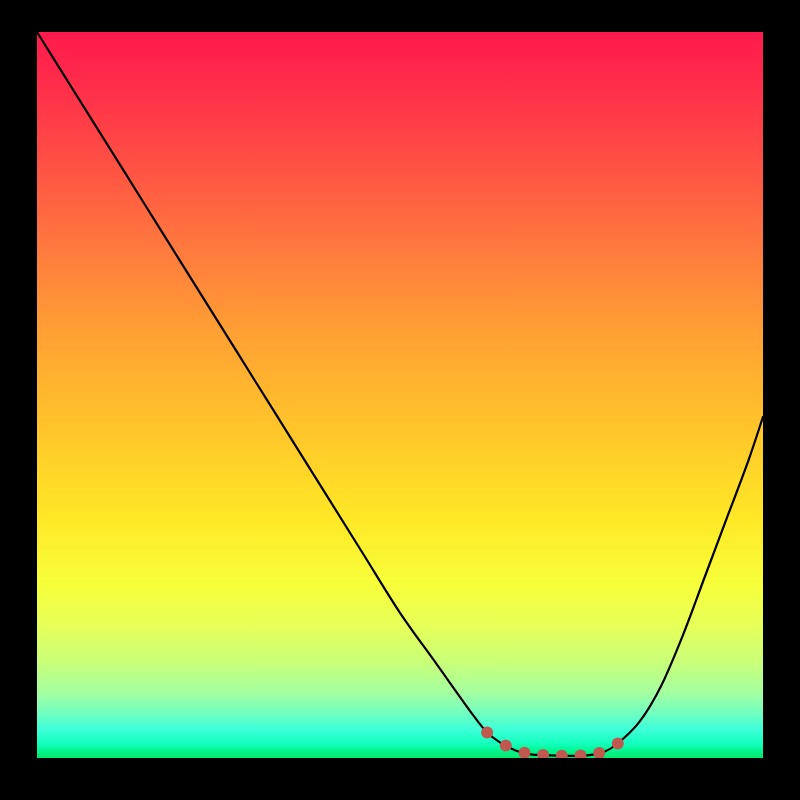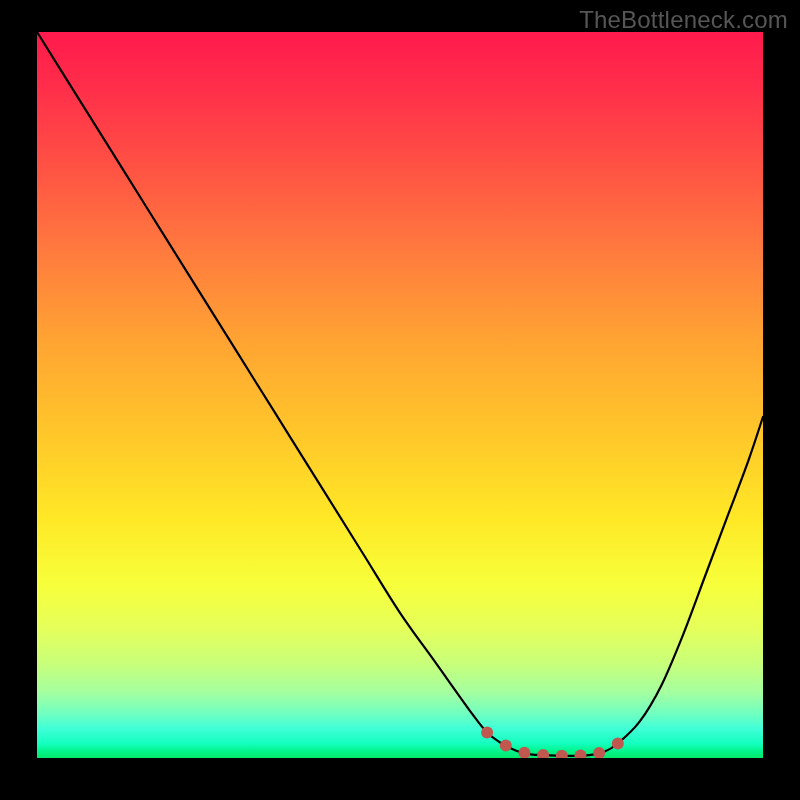--- a/index.html
+++ b/index.html
@@ -77,21 +77,20 @@
     stroke: #000;
     stroke-width: 2.2;
     stroke-linecap: round;
     stroke-linejoin: round;
   }
 </style>
 </head>
 <body>
 
 <div class="frame">
-  <div class="watermark">TheBottleneck.com</div>
   <div class="plot-area">
     <div class="gradient"></div>
     <svg class="curve" viewBox="0 0 726 726" preserveAspectRatio="none">
       <path id="curve-path" class="curve-path" d="M 0.00 0.00 C 6.05 9.68, 24.20 38.72, 36.30 58.08 C 48.40 77.44, 60.50 96.80, 72.60 116.16 C 84.70 135.52, 96.80 154.88, 108.90 174.24 C 121.00 193.60, 133.10 212.96, 145.20 232.32 C 157.30 251.68, 169.40 271.04, 181.50 290.40 C 193.60 309.76, 205.70 329.12, 217.80 348.48 C 229.90 367.84, 242.00 387.20, 254.10 406.56 C 266.20 425.92, 278.30 445.28, 290.40 464.64 C 302.50 484.00, 314.60 503.36, 326.70 522.72 C 338.80 542.08, 350.90 562.65, 363.00 580.80 C 375.10 598.95, 387.20 614.68, 399.30 631.62 C 411.40 648.56, 427.13 670.95, 435.60 682.44 C 444.07 693.94, 445.28 695.75, 450.12 700.59 C 454.96 705.43, 459.80 708.46, 464.64 711.48 C 469.48 714.50, 474.32 716.92, 479.16 718.74 C 484.00 720.56, 488.84 721.64, 493.68 722.37 C 498.52 723.10, 503.36 722.85, 508.20 723.10 C 513.04 723.34, 517.88 723.70, 522.72 723.82 C 527.56 723.94, 532.40 723.94, 537.24 723.82 C 542.08 723.70, 546.92 723.70, 551.76 723.10 C 556.60 722.49, 561.44 722.13, 566.28 720.19 C 571.12 718.26, 574.75 716.56, 580.80 711.48 C 586.85 706.40, 595.32 699.38, 602.58 689.70 C 609.84 680.02, 617.10 667.92, 624.36 653.40 C 631.62 638.88, 638.88 620.73, 646.14 602.58 C 653.40 584.43, 660.66 563.86, 667.92 544.50 C 675.18 525.14, 682.44 505.78, 689.70 486.42 C 696.96 467.06, 705.43 445.28, 711.48 428.34 C 717.53 411.40, 723.58 392.04, 726.00 384.78"></path>
       <g id="dots" class="dots">
           <circle cx="450.12" cy="700.59" r="6"></circle>
           <circle cx="468.79" cy="713.55" r="6"></circle>
           <circle cx="487.46" cy="720.81" r="6"></circle>
           <circle cx="506.13" cy="722.99" r="6"></circle>
           <circle cx="524.79" cy="723.82" r="6"></circle>

